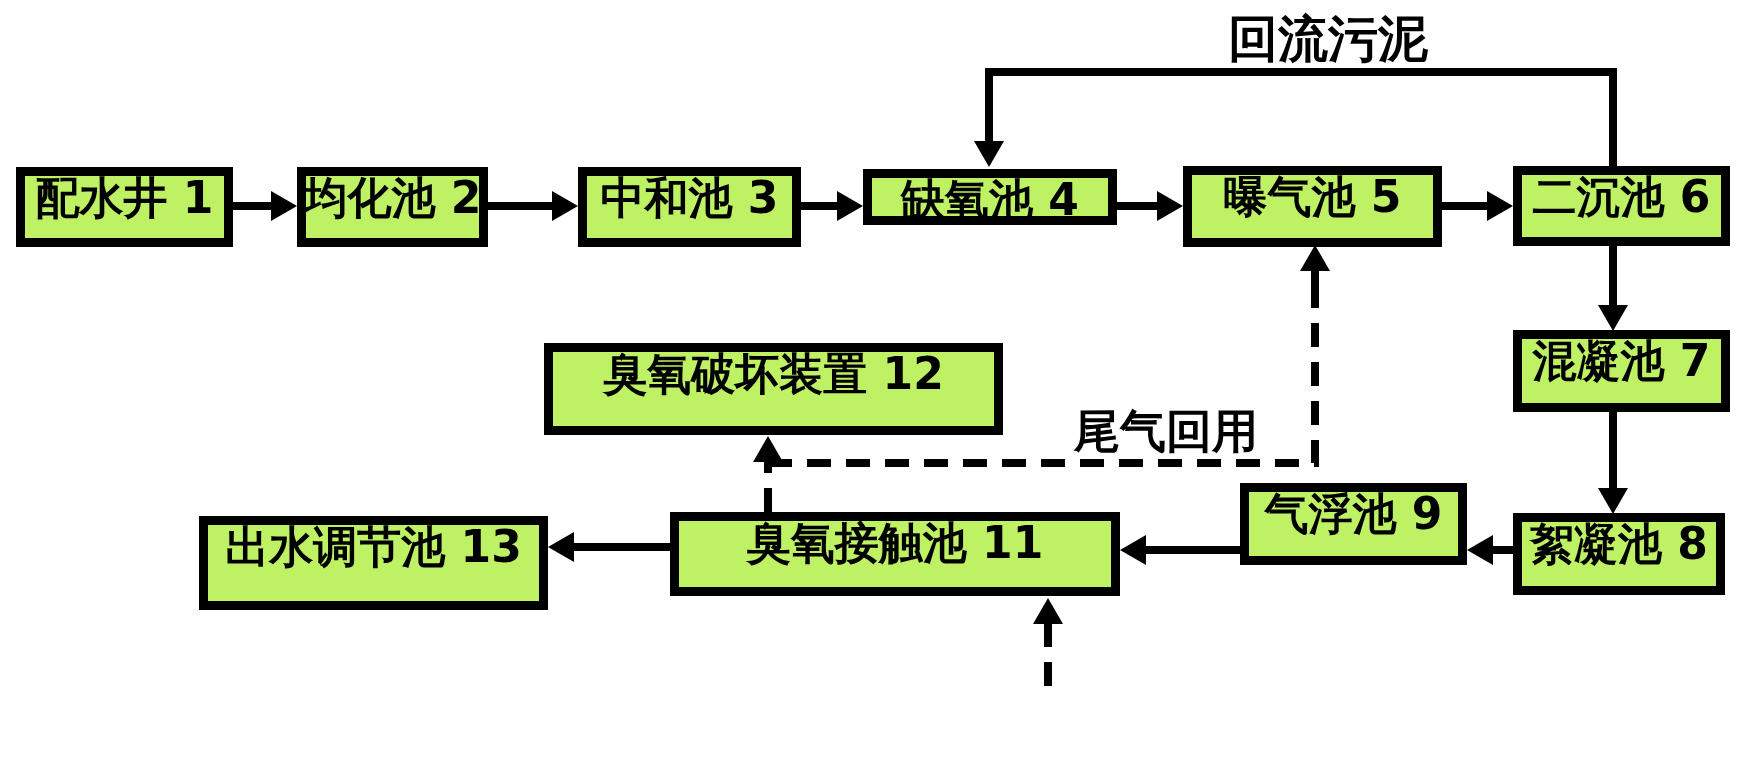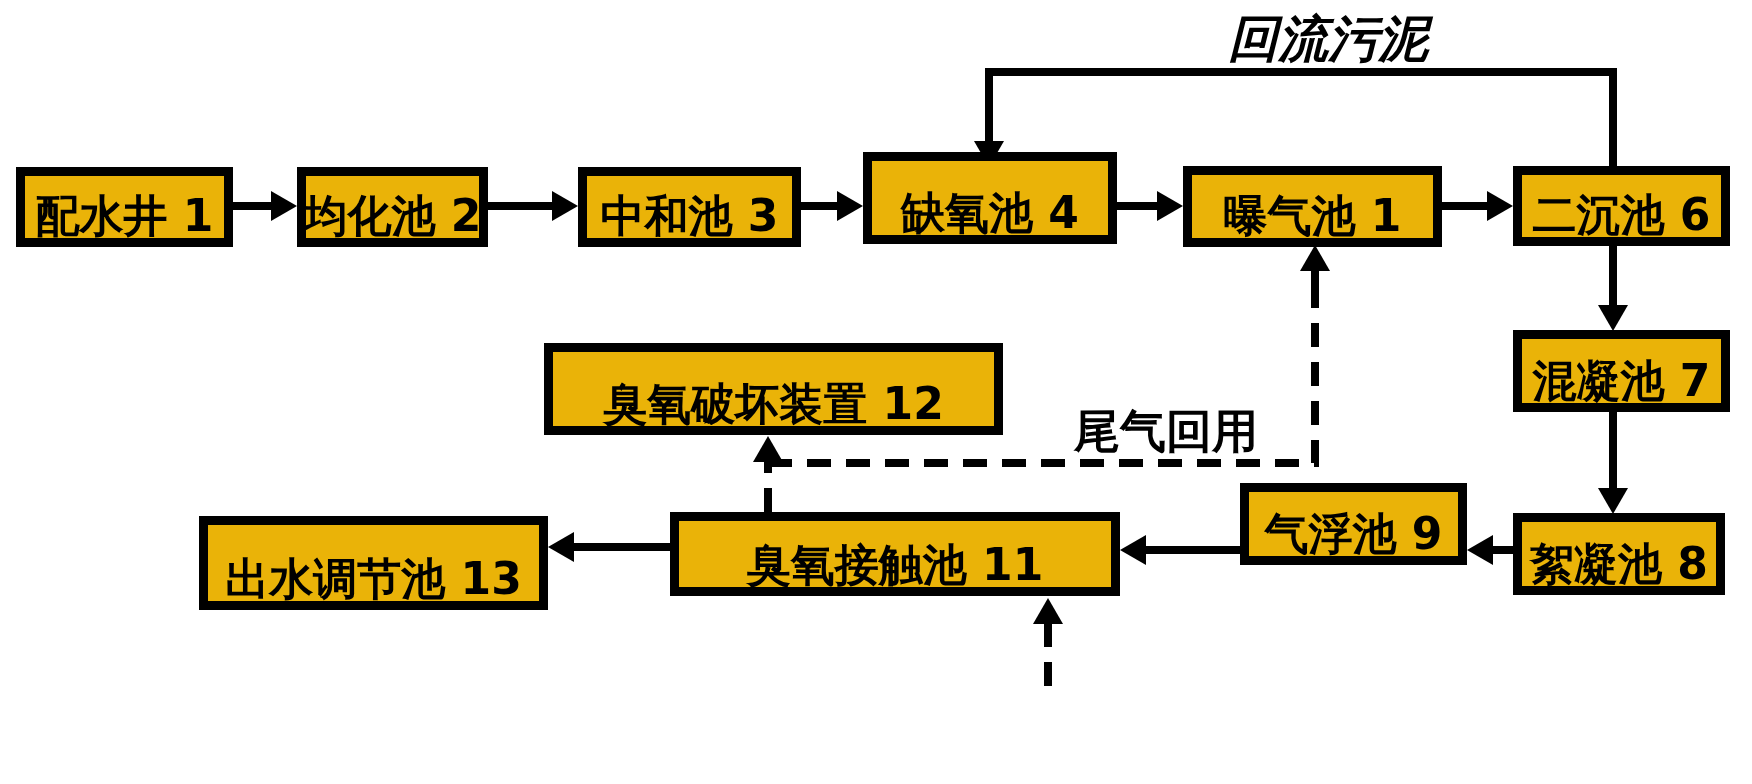--- a/index.html
+++ b/index.html
@@ -32,40 +32,40 @@
     fill: #000000;
     stroke: none;
   }
   .connectors .dashed {
     stroke-dasharray: 24 15;
   }
   .node {
     position: absolute;
     box-sizing: border-box;
     border: 9px solid #000000;
-    background: #eab308;
+    background: #bef264;
     display: flex;
-    align-items: flex-end;
+    align-items: flex-start;
     justify-content: center;
   }
   .node-label {
     font-size: 44px;
     font-weight: bold;
     color: #000000;
     white-space: nowrap;
     line-height: 1;
   }
   .flow-label {
     position: absolute;
     font-weight: bold;
     color: #000000;
     white-space: nowrap;
     line-height: 1;
   }
-  .flow-label.return-sludge { left: 1228px; top: 14px;  font-size: 50px; font-style: italic; }
+  .flow-label.return-sludge { left: 1228px; top: 14px;  font-size: 50px; }
   .flow-label.tail-gas      { left: 1074px; top: 408px; font-size: 46px; }
 </style>
 </head>
 <body>
 
 <div class="canvas">
 
   <svg class="connectors" viewBox="0 0 1752 784" xmlns="http://www.w3.org/2000/svg">
 
     <g>
@@ -138,26 +138,26 @@
   </div>
 
   <div class="node" style="left:297px;top:167px;width:191px;height:80px">
     <span class="node-label">均化池 2</span>
   </div>
 
   <div class="node" style="left:578px;top:167px;width:223px;height:80px">
     <span class="node-label">中和池 3</span>
   </div>
 
-  <div class="node" style="left:863px;top:152px;width:254px;height:92px">
+  <div class="node" style="left:863px;top:169px;width:254px;height:56px">
     <span class="node-label">缺氧池 4</span>
   </div>
 
   <div class="node" style="left:1183px;top:166px;width:259px;height:81px">
-    <span class="node-label">曝气池 1</span>
+    <span class="node-label">曝气池 5</span>
   </div>
 
   <div class="node" style="left:1513px;top:166px;width:217px;height:80px">
     <span class="node-label">二沉池 6</span>
   </div>
 
   <div class="node" style="left:1513px;top:330px;width:217px;height:82px">
     <span class="node-label">混凝池 7</span>
   </div>
 

